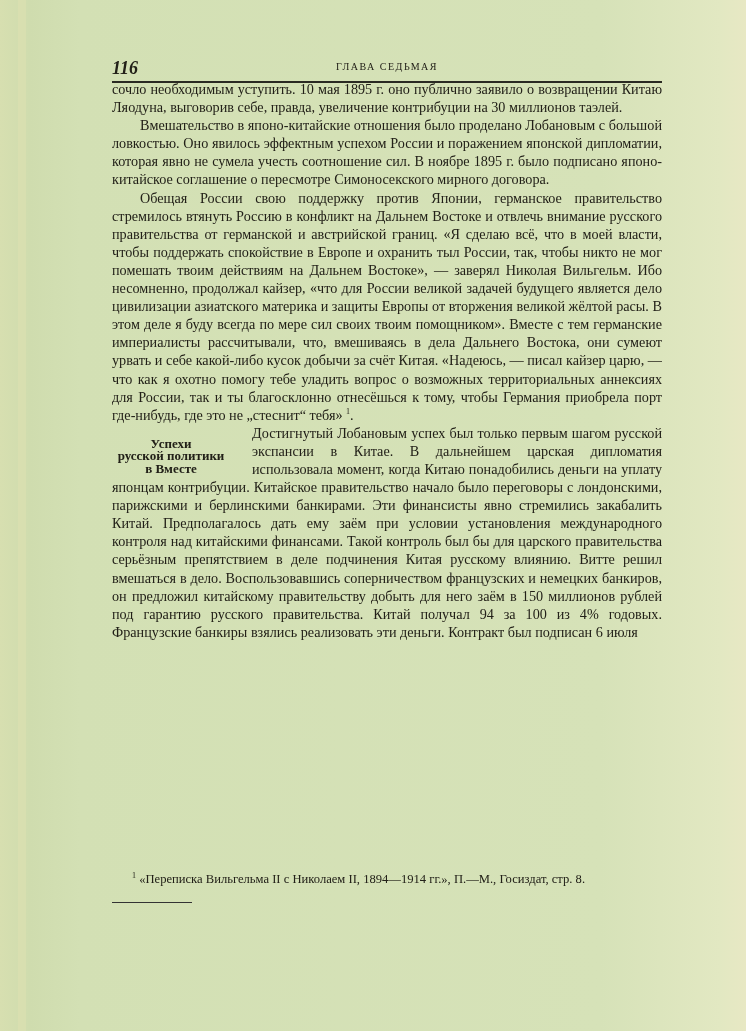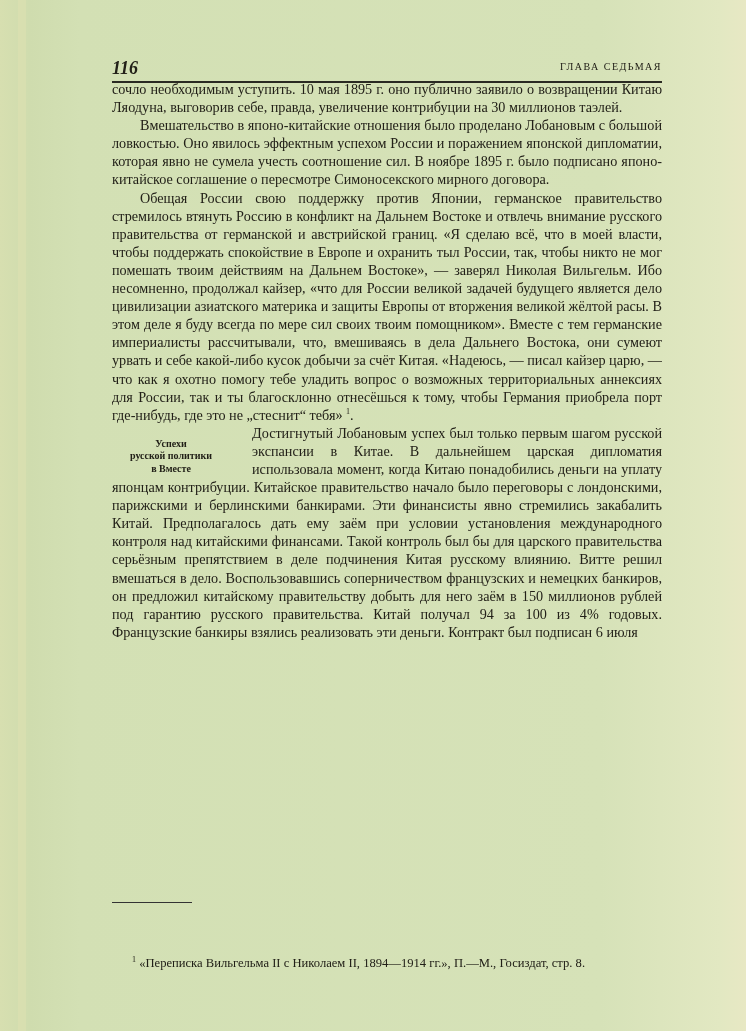--- a/index.html
+++ b/index.html
@@ -7,38 +7,38 @@
     width:746px; height:1031px; overflow:hidden;
     background: linear-gradient(90deg, #d7dfb0 0px, #cfdcae 30px, #d3e0b4 80px, #d6e2b8 600px, #e2e8c2 720px, #e8e8c4 746px);
     font-family: "DejaVu Serif", "Liberation Serif", serif;
     color:#222018;
     position:relative;
   }
   .spine { position:absolute; left:18px; top:0; width:8px; height:1031px; background:#dbe0b0; opacity:.7; }
   .page { position:absolute; left:112px; top:0; width:550px; }
   .header { position:absolute; top:58px; left:0; width:550px; height:20px; }
   .pagenum { position:absolute; left:0; top:0; font-style:italic; font-weight:bold; font-size:18px; font-family:"Liberation Serif", serif; }
-  .running { position:absolute; left:0; width:550px; top:3px; text-align:right; font-size:10px; letter-spacing:1.5px; font-family:"Liberation Serif", serif; }
+  .running { position:absolute; left:0; width:550px; top:3px; text-align:center; font-size:10px; letter-spacing:1.5px; font-family:"Liberation Serif", serif; }
   .rule { position:absolute; top:81px; left:0; width:550px; height:2px; background:#2a2a22; }
   .body {
     position:absolute; top:80px; left:0; width:550px;
     font-size:14.2px; line-height:18.1px; text-align:justify;
     font-family:"Liberation Serif", serif;
   }
   .body p { margin:0; text-indent:28px; }
   .body p.noindent { text-indent:0; }
   .side-wrap { position:relative; }
   .sidenote {
     position:absolute; left:-6px; top:14px; width:130px; text-align:center;
-    font-size:10px; line-height:12.5px; font-weight:bold; font-family:"Liberation Serif", serif;
+    font-size:13px; line-height:12.5px; font-weight:bold; font-family:"Liberation Serif", serif;
   }
   .floatbox { float:left; width:140px; height:54px; }
   .fn-rule { position:absolute; top:902px; left:0; width:80px; height:1px; background:#333; }
   .footnote {
-    position:absolute; top:955px; left:0; width:550px;
+    position:absolute; top:871px; left:0; width:550px;
     font-size:12.6px; line-height:17px; font-family:"Liberation Serif", serif; text-indent:20px;
   }
   sup { font-size:8px; vertical-align:super; line-height:0; }
 </style>
 </head>
 <body>
 
 <div class="spine"></div>
 
 <div class="page">

